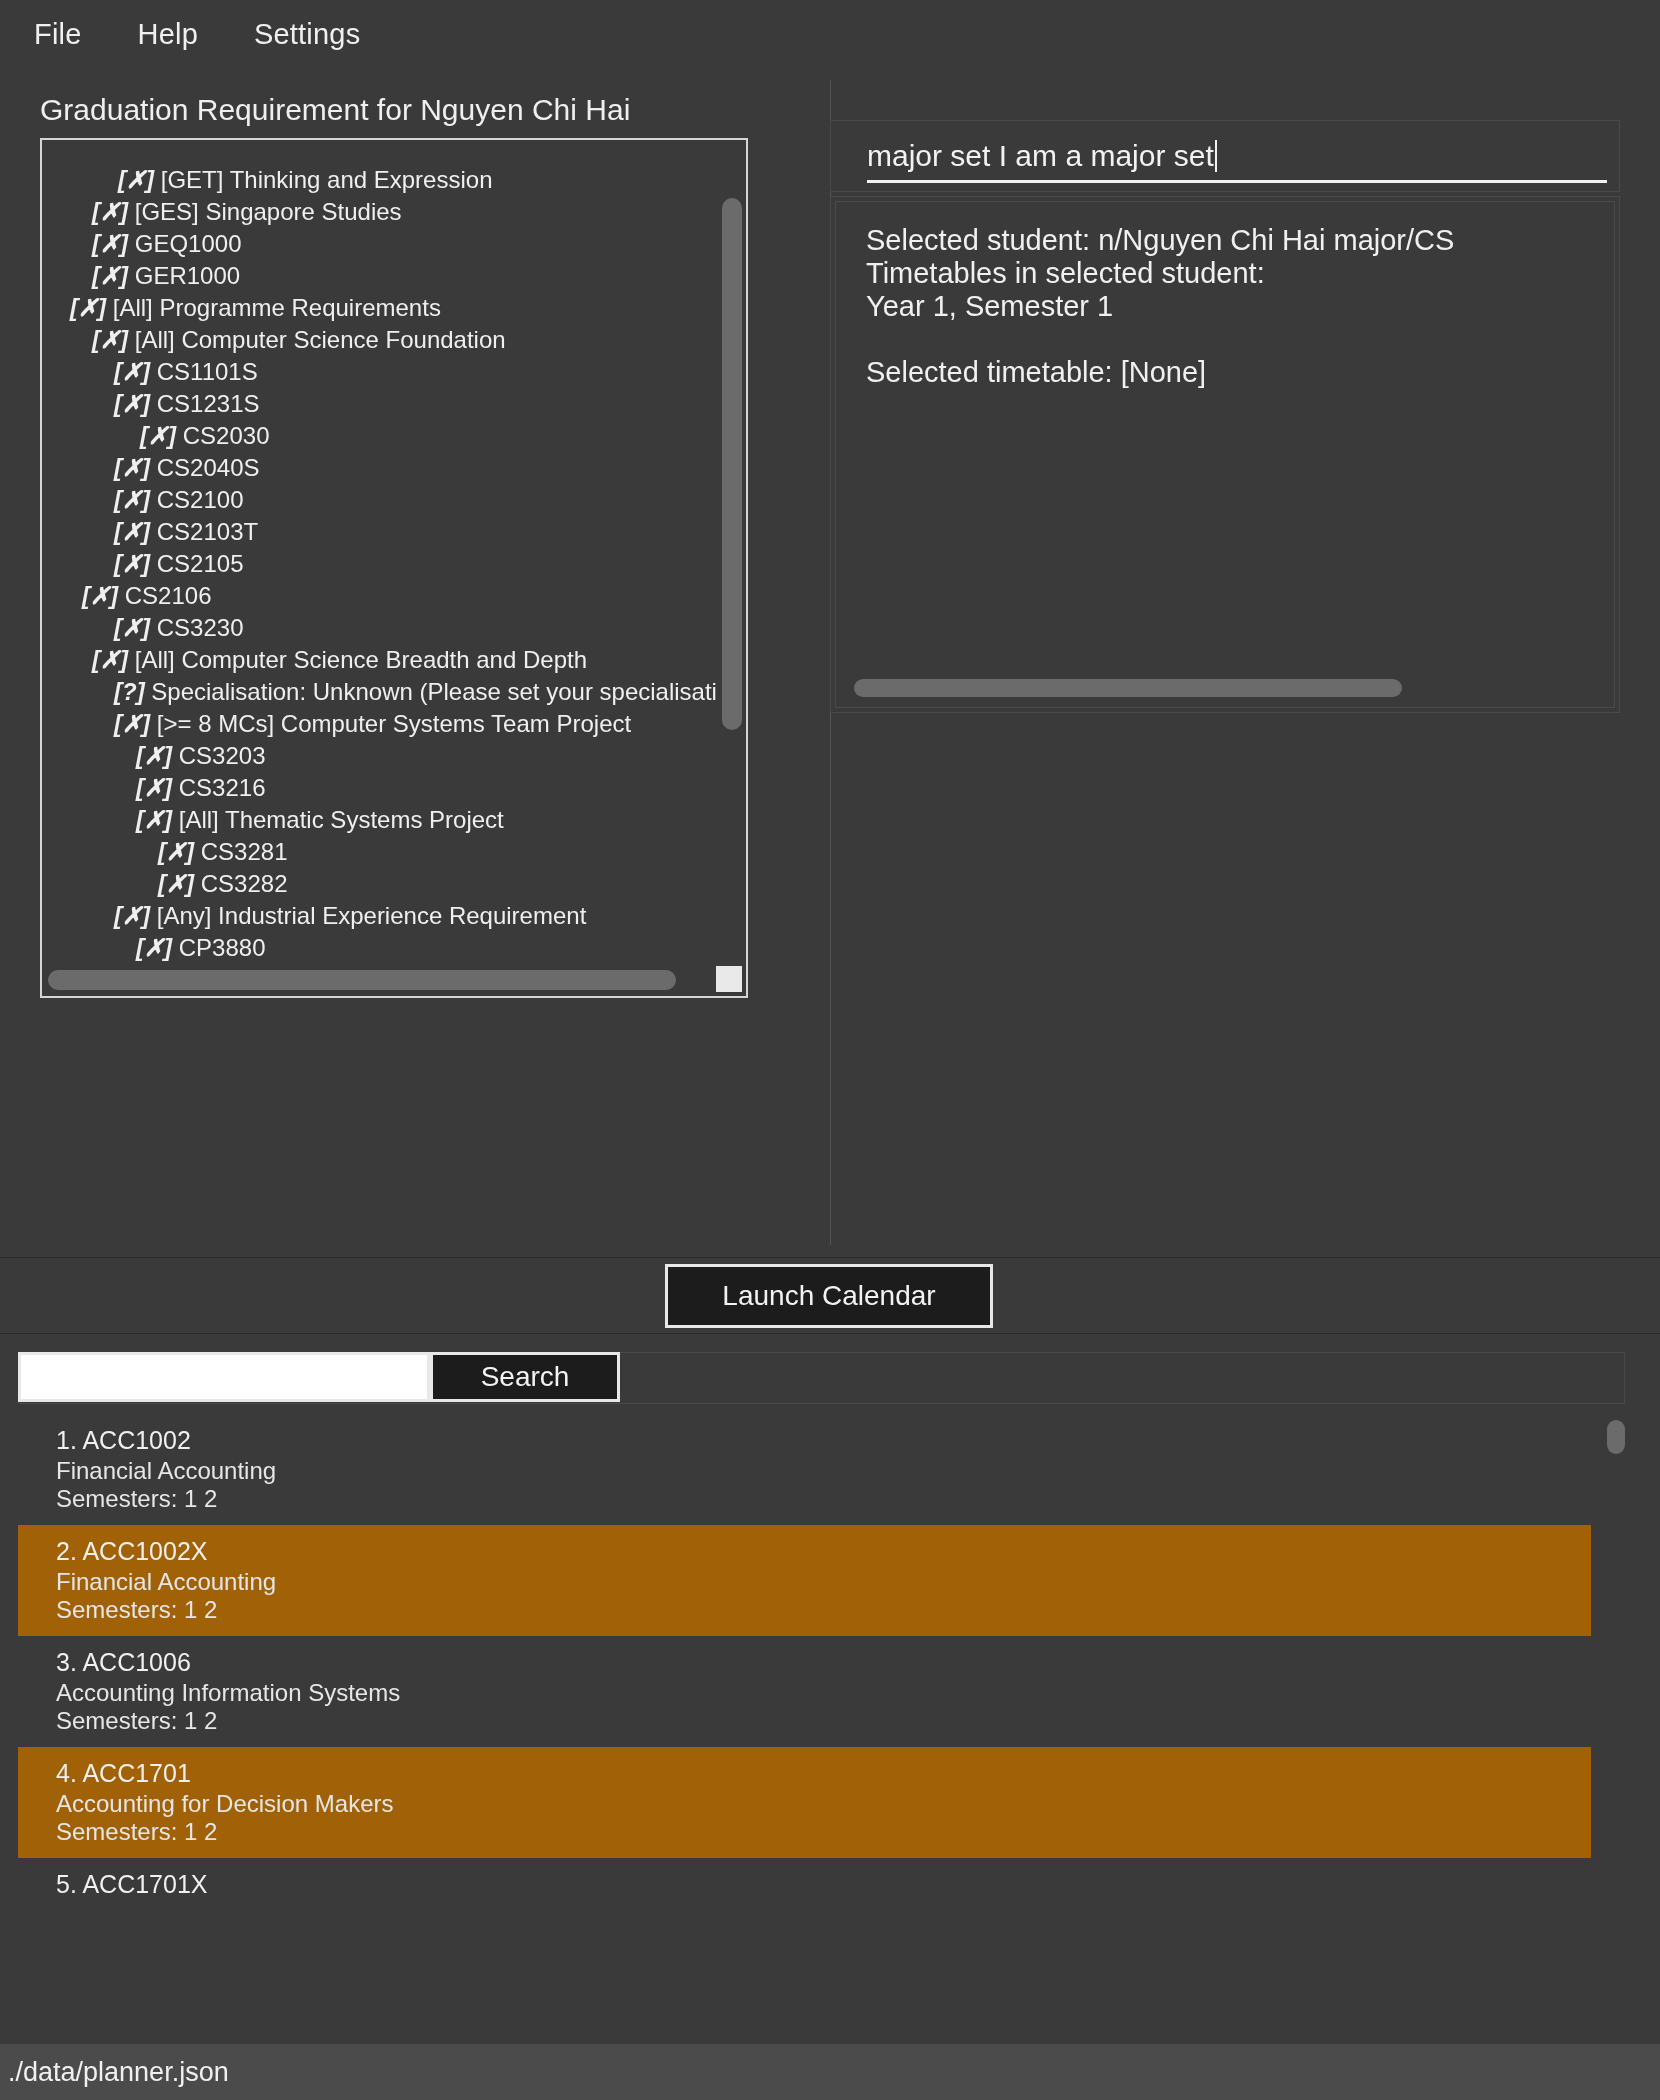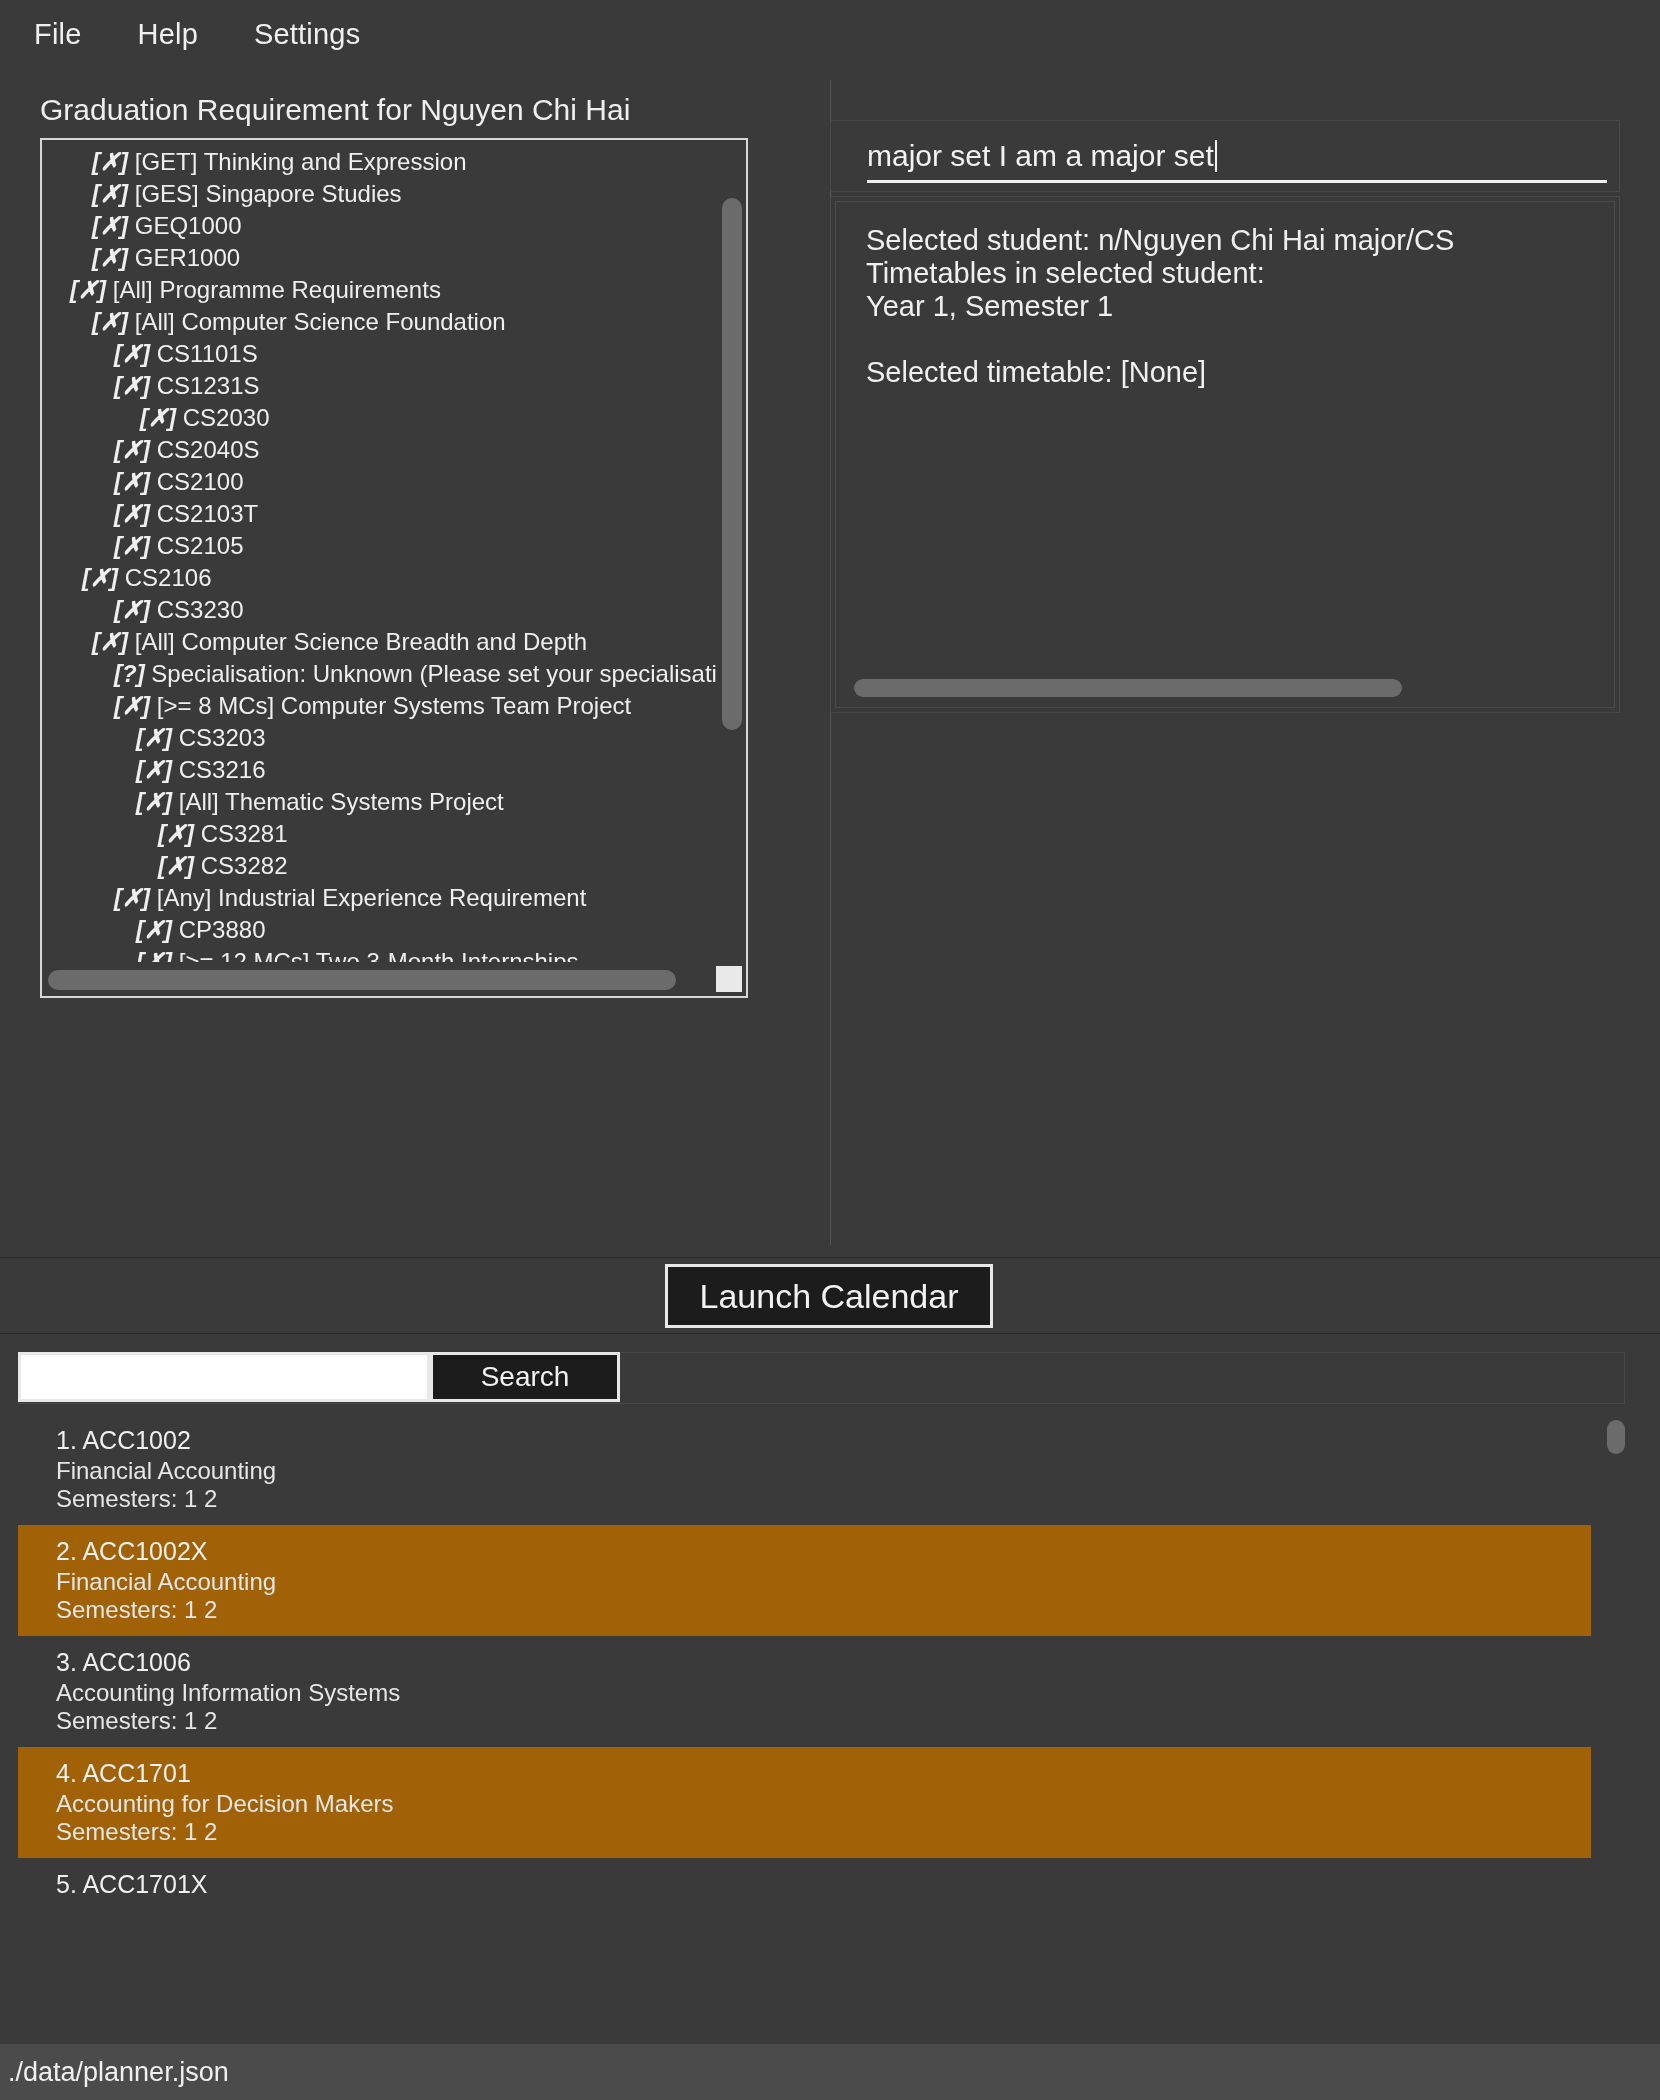--- a/index.html
+++ b/index.html
@@ -132,21 +132,21 @@
   
   .launchbar {
     flex: 0 0 76px; position: relative;
     background: #3a3a3a;
     border-bottom: 1px solid #2a2a2a;
   }
   .launch-btn {
     position: absolute; left: 665px; top: 6px;
     width: 328px; height: 64px;
     background: #1c1c1c; border: 3px solid #e8e8e8;
-    color: #f2f2f2; font-size: 34px;
+    color: #f2f2f2; font-size: 28px;
     display: flex; align-items: center; justify-content: center;
     cursor: pointer;
   }
 
   
   .bottom {
     flex: 1 1 auto; position: relative;
     background: #3a3a3a; padding: 18px 18px 0 18px;
     overflow: hidden;
   }
@@ -218,21 +218,21 @@
     <div class="menu-item">Settings</div>
   </div>
 
   <div class="upper">
 
     <div class="upper-left">
       <div class="panel-title">Graduation Requirement for Nguyen Chi Hai</div>
 
       <div class="treebox">
         <div class="tree-viewport" id="tree-viewport">
-            <div class="tree-row" style="padding-left: 50px;"><span class="mark">[✗]</span><span> [GET] Thinking and Expression</span></div>
+            <div class="tree-row" style="padding-left: 76px; margin-top: 18px;"><span class="mark">[✗]</span><span> [GET] Thinking and Expression</span></div>
             <div class="tree-row" style="padding-left: 50px;"><span class="mark">[✗]</span><span> [GES] Singapore Studies</span></div>
             <div class="tree-row" style="padding-left: 50px;"><span class="mark">[✗]</span><span> GEQ1000</span></div>
             <div class="tree-row" style="padding-left: 50px;"><span class="mark">[✗]</span><span> GER1000</span></div>
             <div class="tree-row" style="padding-left: 28px;"><span class="mark">[✗]</span><span> [All] Programme Requirements</span></div>
             <div class="tree-row" style="padding-left: 50px;"><span class="mark">[✗]</span><span> [All] Computer Science Foundation</span></div>
             <div class="tree-row" style="padding-left: 72px;"><span class="mark">[✗]</span><span> CS1101S</span></div>
             <div class="tree-row" style="padding-left: 72px;"><span class="mark">[✗]</span><span> CS1231S</span></div>
             <div class="tree-row" style="padding-left: 98px;"><span class="mark">[✗]</span><span> CS2030</span></div>
             <div class="tree-row" style="padding-left: 72px;"><span class="mark">[✗]</span><span> CS2040S</span></div>
             <div class="tree-row" style="padding-left: 72px;"><span class="mark">[✗]</span><span> CS2100</span></div>

